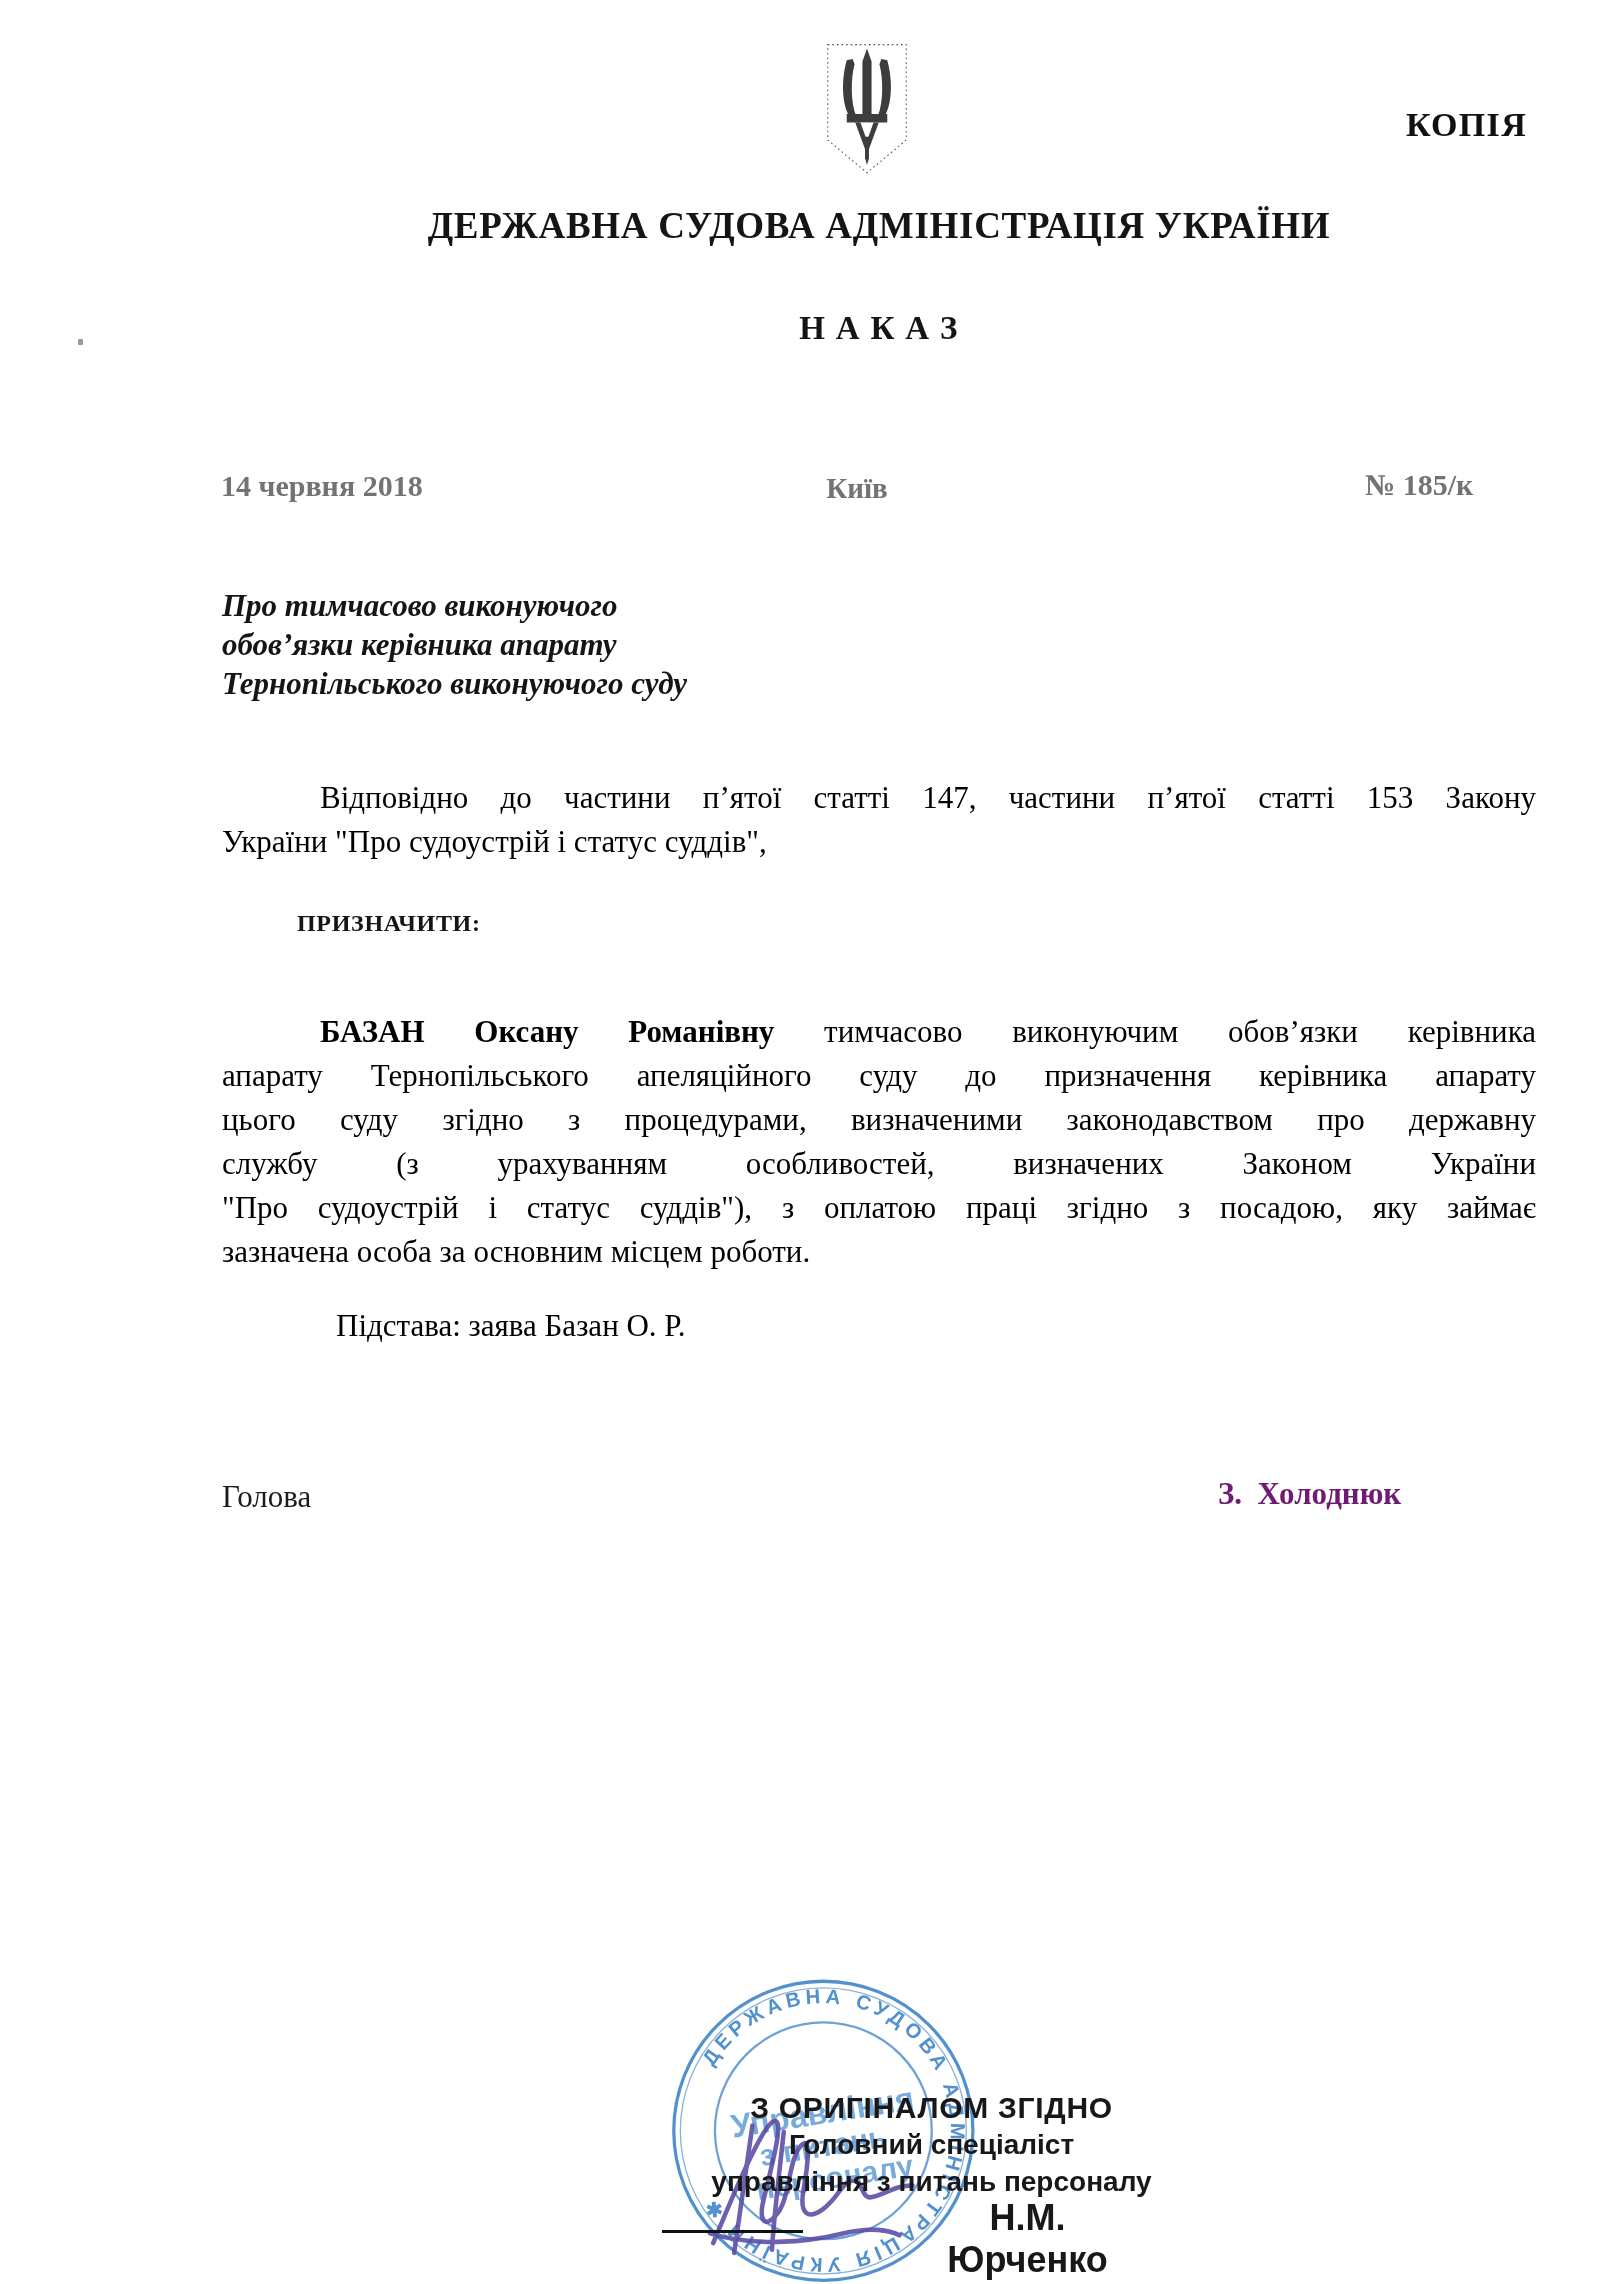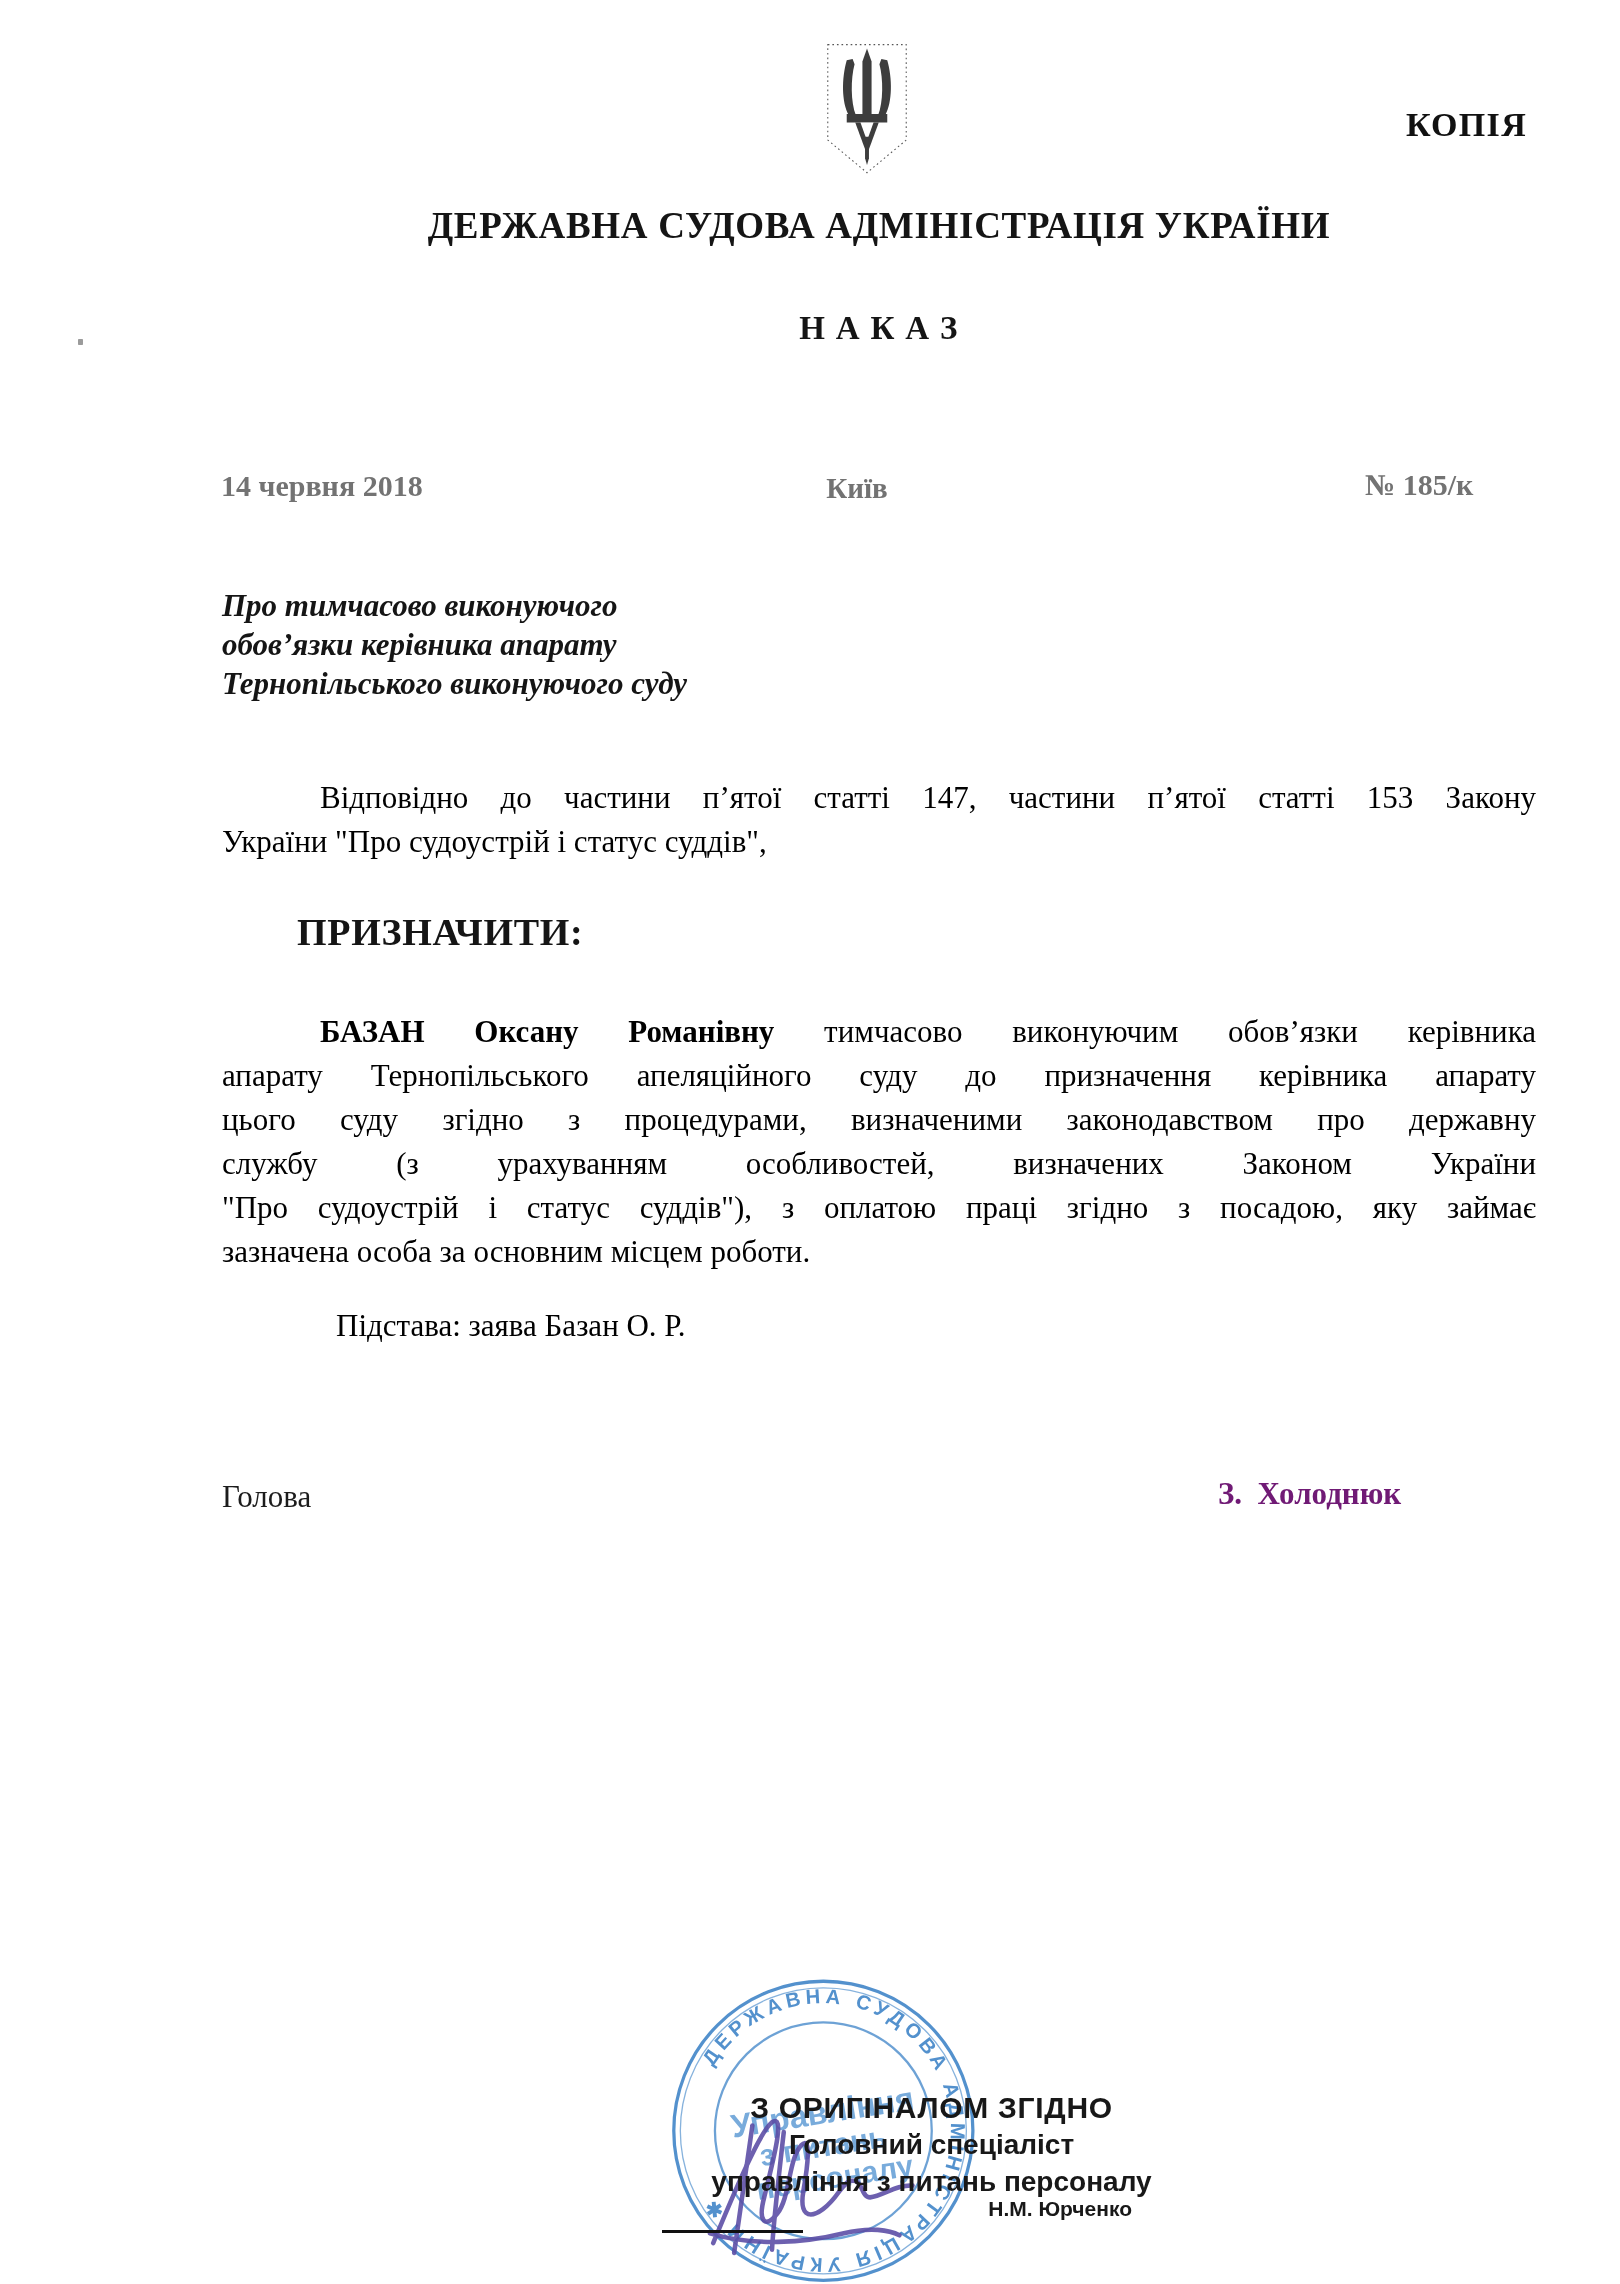--- a/index.html
+++ b/index.html
@@ -19,34 +19,34 @@
   .doc-type{left:222px;top:310px;width:1314px;text-align:center;
     font-size:33px;font-weight:bold;letter-spacing:1.3px;color:#151515;}
   .meta{font-size:30px;font-weight:bold;color:#737373;}
   .subject{left:222px;top:586px;width:785px;font-size:31px;font-weight:bold;
     font-style:italic;line-height:39px;color:#151515;}
   .textblock{left:222px;width:1314px;font-size:31px;line-height:44px;color:#000000;}
   .jline{text-align:justify;text-align-last:justify;}
   .indent150{text-indent:98px;}
   .indent115{text-indent:75px;}
   .indent175{text-indent:114px;}
-  .resolve{left:222px;top:910px;width:1314px;font-size:38px;font-weight:bold;
+  .resolve{left:222px;top:910px;width:1314px;font-size:24px;font-weight:bold;
     letter-spacing:0.7px;color:#151515;}
   .bold{font-weight:bold;}
   .sig-role{left:222px;top:1479px;font-size:31px;color:#1c1c1c;}
   .sig-name{left:1218px;top:1476px;font-size:31px;font-weight:bold;white-space:pre;color:#701a75;}
   .stamp-wrap{left:664px;top:1976px;width:320px;height:307px;z-index:1;}
   .signature-wrap{left:674px;top:2086px;width:281px;height:177px;z-index:2;}
   .sig-underline{left:662px;top:2230px;width:141px;height:3.3px;background:#111;z-index:3;}
   .cert{font-family:"Liberation Sans","DejaVu Sans",sans-serif;font-weight:bold;
     color:#181818;z-index:4;text-align:center;}
   .cert-1{left:729px;top:2091px;width:405px;font-size:30px;letter-spacing:0.7px;}
   .cert-2{left:729px;top:2129px;width:405px;font-size:28px;}
   .cert-3{left:693px;top:2166px;width:477px;font-size:28px;}
-  .cert-4{left:923px;top:2197px;width:209px;font-size:21px;text-align:right;}
+  .cert-4{left:923px;top:2197px;width:209px;font-size:36px;text-align:center;}
   .stamp-ring-text{font-family:"Liberation Sans",sans-serif;font-weight:bold;
     font-size:31px;letter-spacing:7px;}
   .stamp-center-text{font-family:"Liberation Sans",sans-serif;font-weight:bold;}
 </style>
 </head>
 <body>
 
 <div class="page">
 
   <div class="abs speck" style="left:78px;top:339px;"></div>

